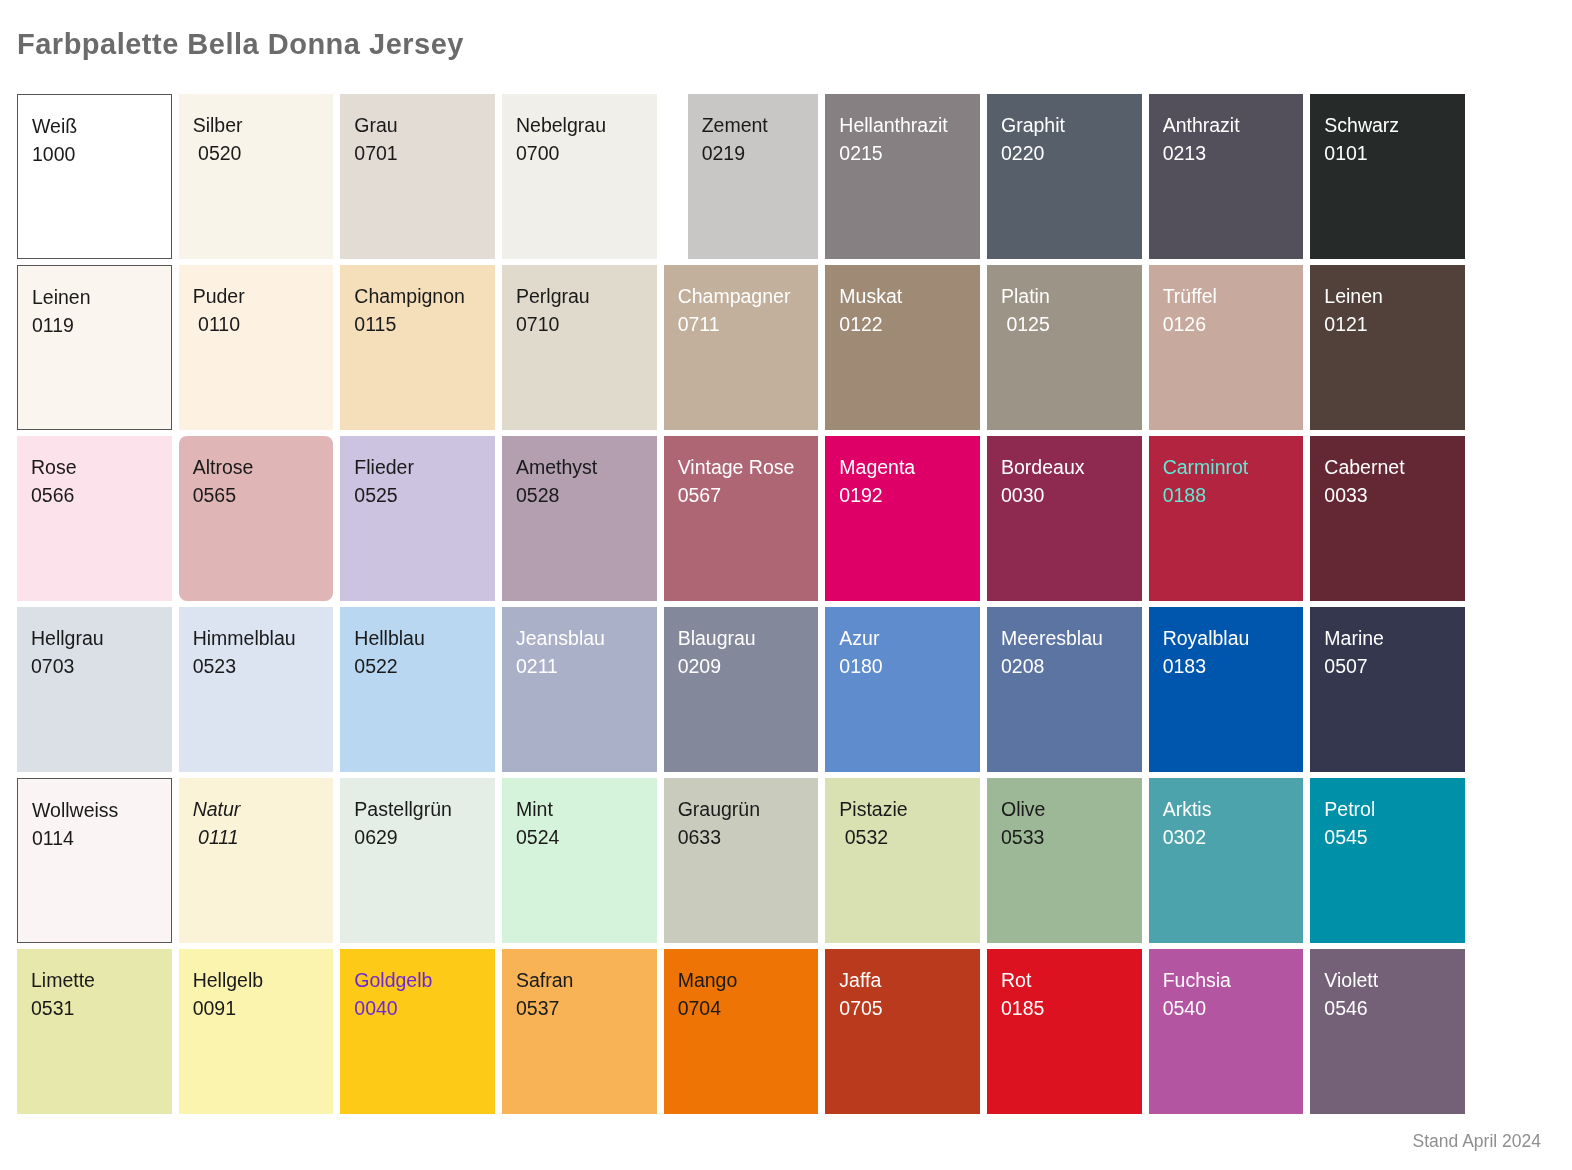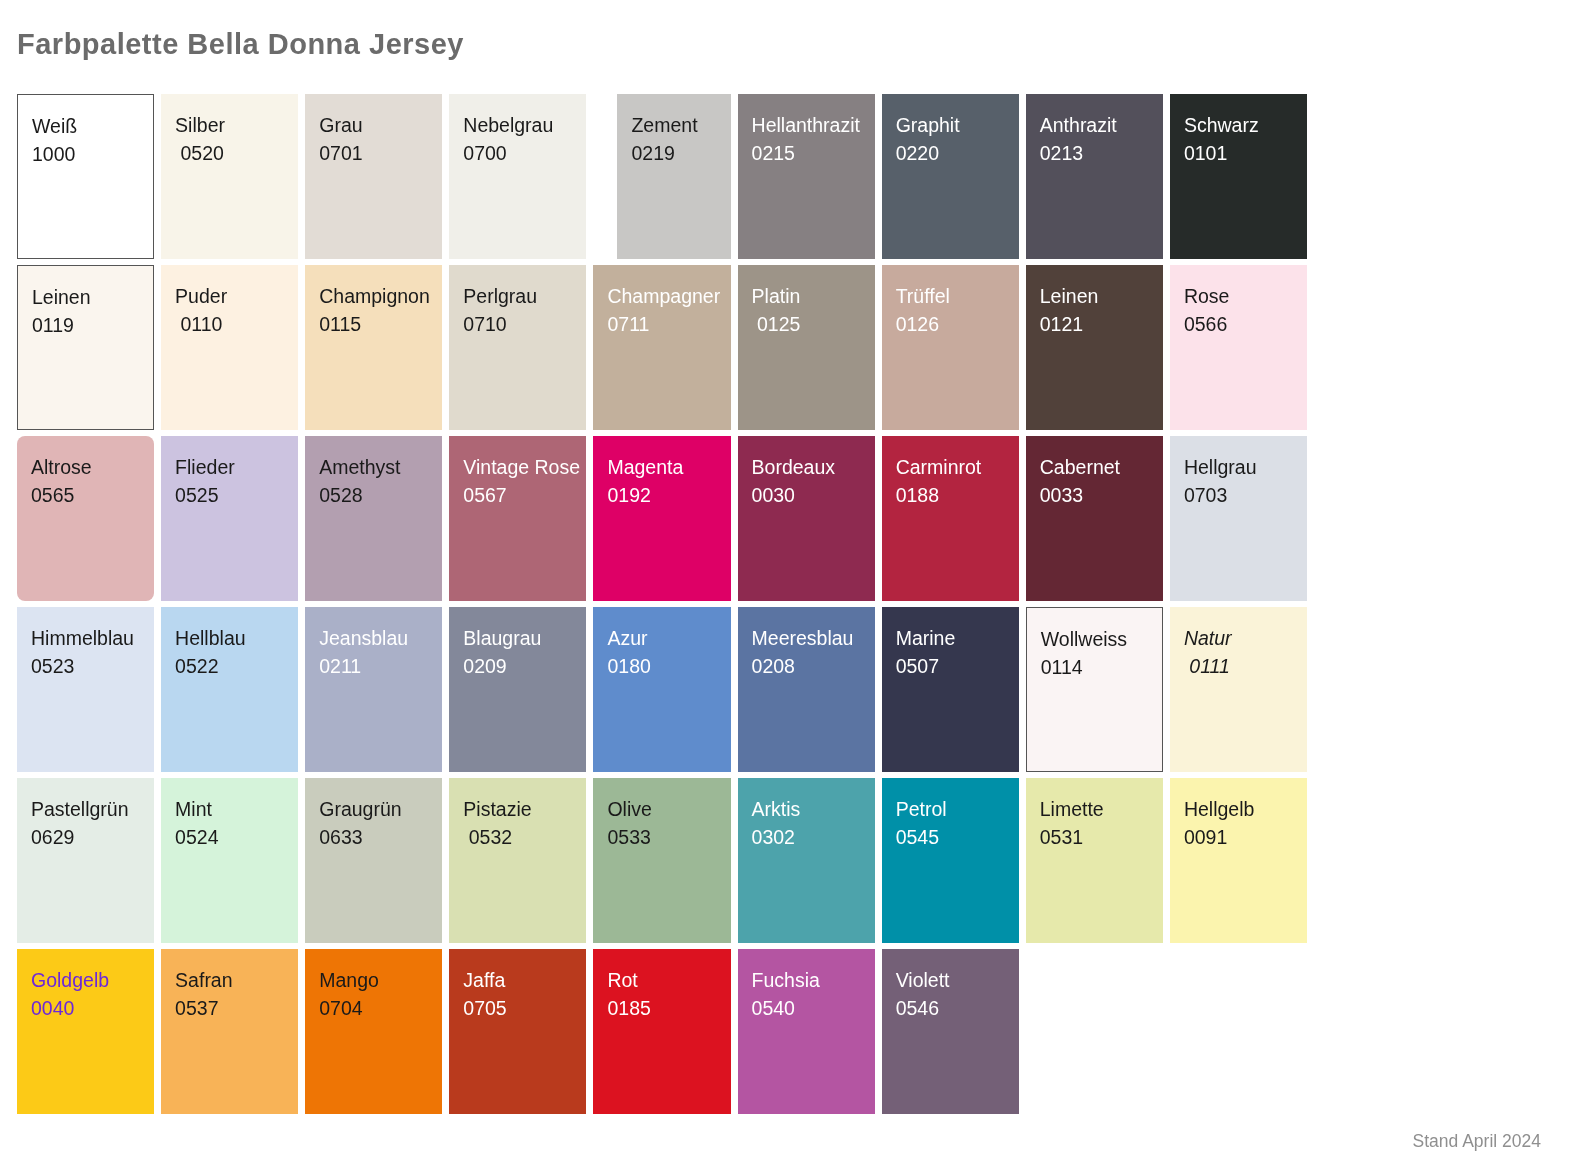--- a/index.html
+++ b/index.html
@@ -15,21 +15,21 @@
     left:17px; top:28px;
     font-size:29px;
     font-weight:bold;
     color:#6b6b6b;
     letter-spacing:0.5px;
     margin:0;
   }
   .grid {
     position:absolute;
     left:17px; top:94px;
-    width:1290px;
+    width:1448px;
     display:grid;
     grid-template-columns:repeat(9, 1fr);
     column-gap:7px;
     row-gap:6px;
     grid-auto-rows:165px;
   }
   .swatch {
     box-sizing:border-box;
     padding:17px 10px 0 14px;
     font-size:19.5px;
@@ -101,20 +101,24 @@
     <span class="code">0115</span>
   </div>
     <div class="swatch" style="background: rgb(224, 218, 205); color: rgb(26, 26, 26);">
     <span class="name">Perlgrau</span>
     <span class="code">0710</span>
   </div>
     <div class="swatch" style="background: rgb(194, 176, 156); color: rgb(255, 255, 255);">
     <span class="name">Champagner</span>
     <span class="code">0711</span>
   </div>
+    <div class="swatch" style="background: rgb(158, 138, 117); color: rgb(255, 255, 255);">
+    <span class="name">Muskat</span>
+    <span class="code">0122</span>
+  </div>
     <div class="swatch" style="background: rgb(157, 148, 136); color: rgb(255, 255, 255);">
     <span class="name">Platin</span>
     <span class="code"> 0125</span>
   </div>
     <div class="swatch" style="background: rgb(199, 170, 157); color: rgb(255, 255, 255);">
     <span class="name">Trüffel</span>
     <span class="code">0126</span>
   </div>
     <div class="swatch" style="background: rgb(81, 65, 58); color: rgb(255, 255, 255);">
     <span class="name">Leinen</span>
@@ -141,21 +145,21 @@
     <span class="code">0567</span>
   </div>
     <div class="swatch" style="background: rgb(222, 0, 102); color: rgb(255, 255, 255);">
     <span class="name">Magenta</span>
     <span class="code">0192</span>
   </div>
     <div class="swatch" style="background: rgb(142, 42, 80); color: rgb(255, 255, 255);">
     <span class="name">Bordeaux</span>
     <span class="code">0030</span>
   </div>
-    <div class="swatch" style="background: rgb(179, 36, 64); color: #ffffff;">
+    <div class="swatch" style="background: rgb(179, 36, 64); color: #5eead4;">
     <span class="name">Carminrot</span>
     <span class="code">0188</span>
   </div>
     <div class="swatch" style="background: rgb(100, 39, 52); color: rgb(255, 255, 255);">
     <span class="name">Cabernet</span>
     <span class="code">0033</span>
   </div>
     <div class="swatch" style="background: rgb(219, 223, 230); color: rgb(26, 26, 26);">
     <span class="name">Hellgrau</span>
     <span class="code">0703</span>
@@ -177,20 +181,24 @@
     <span class="code">0209</span>
   </div>
     <div class="swatch" style="background: rgb(95, 140, 204); color: rgb(255, 255, 255);">
     <span class="name">Azur</span>
     <span class="code">0180</span>
   </div>
     <div class="swatch" style="background: rgb(91, 116, 162); color: rgb(255, 255, 255);">
     <span class="name">Meeresblau</span>
     <span class="code">0208</span>
   </div>
+    <div class="swatch" style="background: rgb(0, 86, 173); color: rgb(255, 255, 255);">
+    <span class="name">Royalblau</span>
+    <span class="code">0183</span>
+  </div>
     <div class="swatch" style="background: rgb(53, 55, 78); color: rgb(255, 255, 255);">
     <span class="name">Marine</span>
     <span class="code">0507</span>
   </div>
     <div class="swatch bordered" style="background: rgb(250, 244, 244); color: rgb(26, 26, 26);">
     <span class="name">Wollweiss</span>
     <span class="code">0114</span>
   </div>
     <div class="swatch" style="background: rgb(250, 243, 216); color: rgb(26, 26, 26); font-style: italic;">
     <span class="name">Natur</span>

